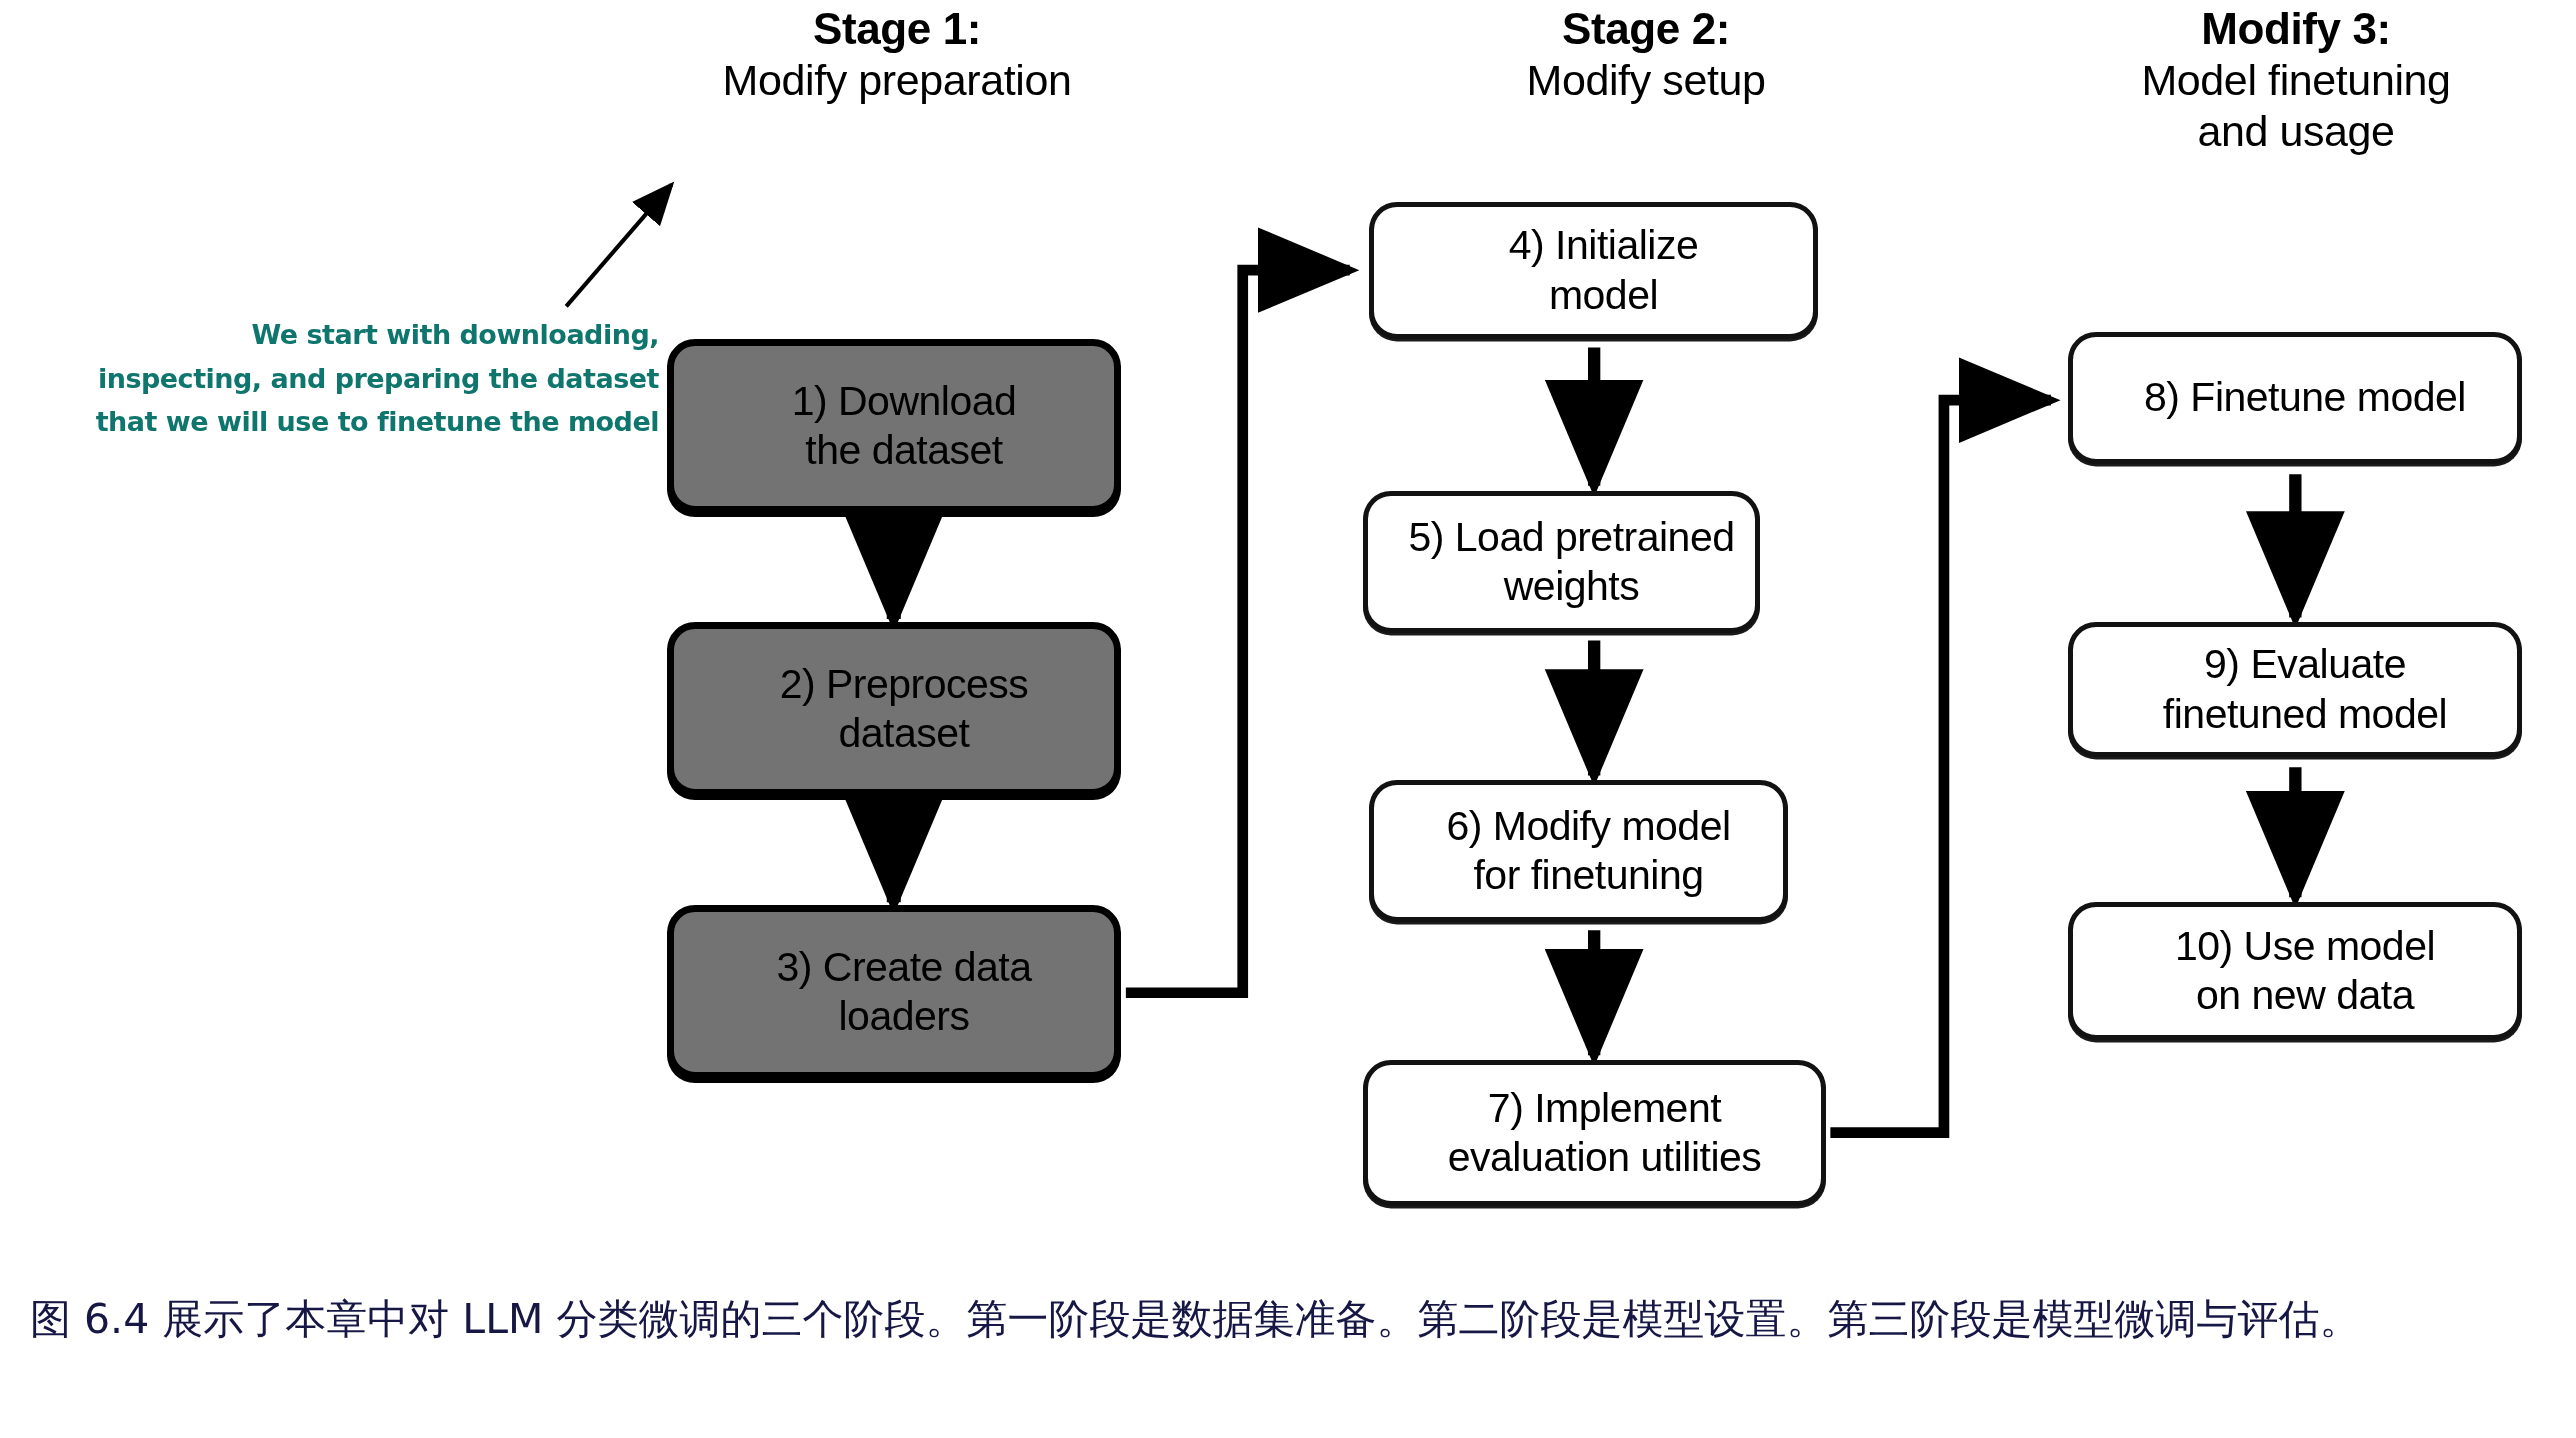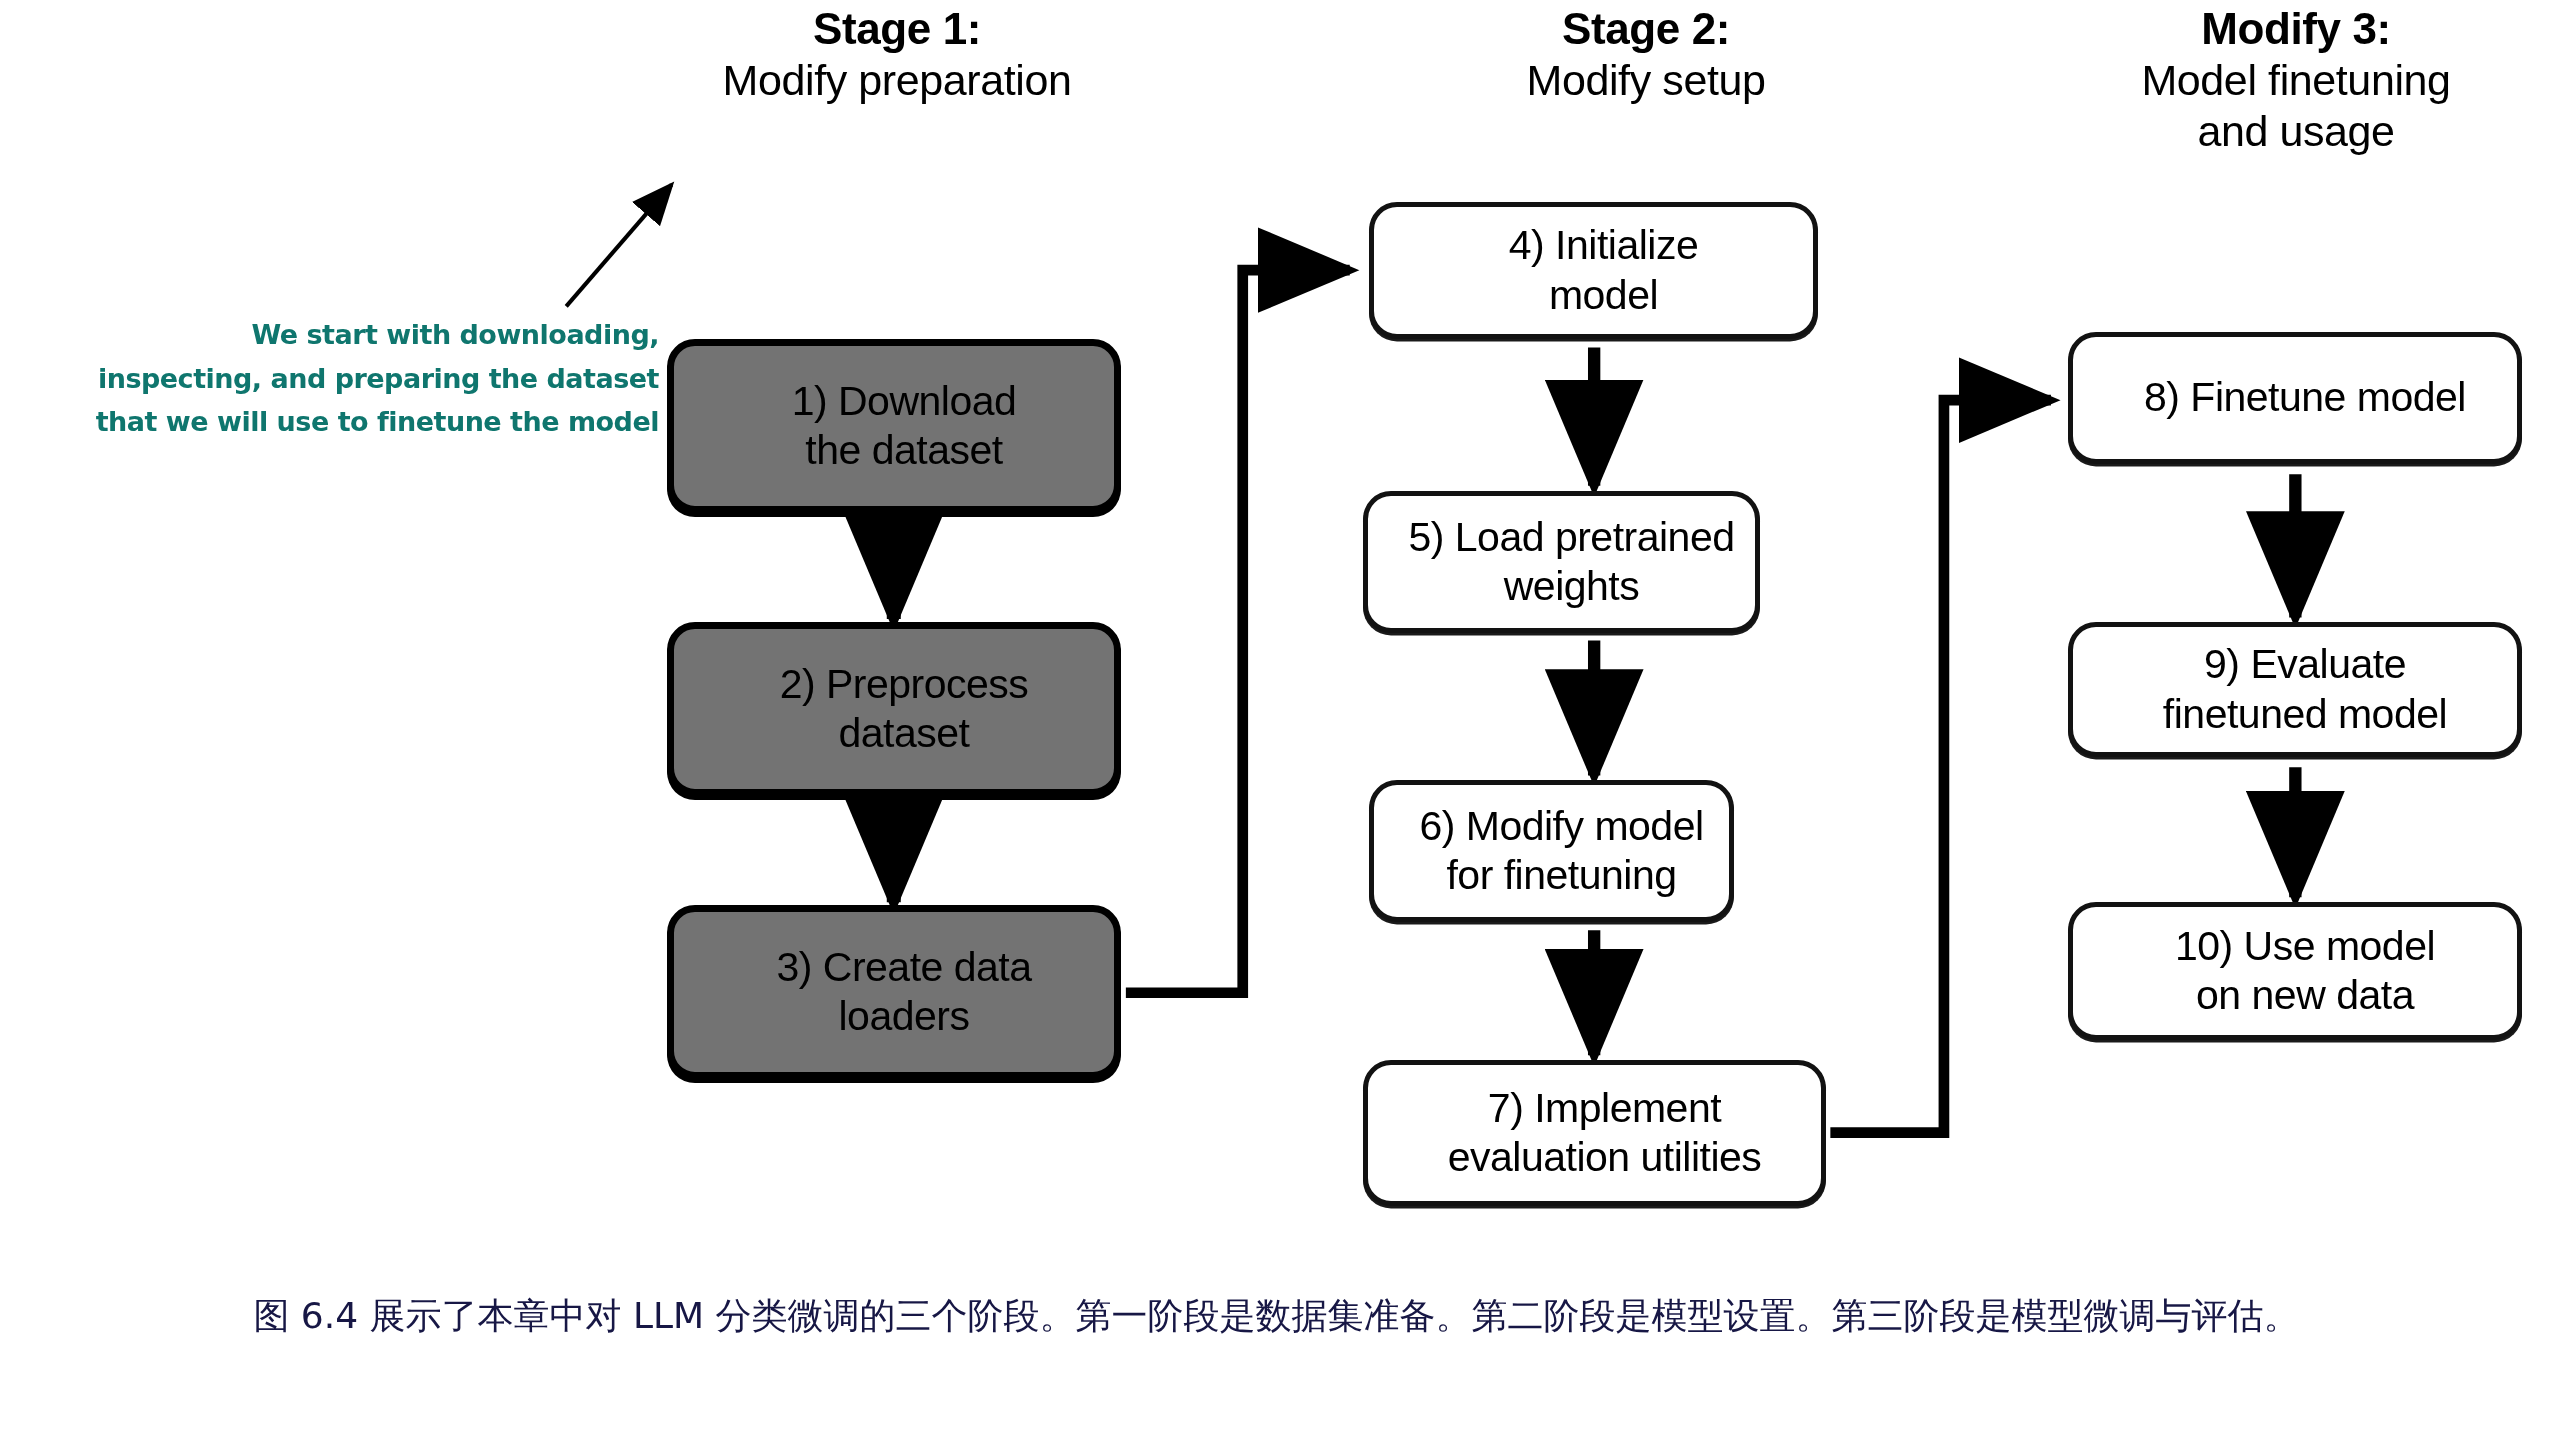--- a/index.html
+++ b/index.html
@@ -81,48 +81,47 @@
   }
 
   
   #node-1 { left: 667px; top: 339px;  width: 454px; height: 174px; }
   #node-2 { left: 667px; top: 622px;  width: 454px; height: 174px; }
   #node-3 { left: 667px; top: 905px; width: 454px; height: 174px; }
 
   
   #node-4 { left: 1369px; top: 202px;  width: 449px; height: 137px; }
   #node-5 { left: 1363px; top: 491px;  width: 397px; height: 142px; }
-  #node-6 { left: 1369px; top: 780px;  width: 365px; height: 142px; }
+  #node-6 { left: 1369px; top: 780px;  width: 419px; height: 142px; }
   #node-7 { left: 1363px; top: 1060px; width: 463px; height: 146px; }
 
   
   #node-8  { left: 2068px; top: 332px;  width: 454px; height: 132px; }
   #node-9  { left: 2068px; top: 622px;  width: 454px; height: 135px; }
   #node-10 { left: 2068px; top: 902px; width: 454px; height: 138px; }
 
   
   #wires {
     position: absolute;
     left: 0; top: 0;
     width: 2576px; height: 1439px;
     pointer-events: none;
   }
 
   
   #caption {
     position: absolute;
-    left: 9px;
+    left: 30px;
     top: 1290px;
     width: 2535px;
     font-family: "DejaVu Sans", sans-serif;
-    font-size: 36px;
+    font-size: 41px;
     line-height: 1.45;
     color: #171745;
     letter-spacing: 0px;
-    text-align: center;
   }
 </style>
 </head>
 <body>
 
 <div class="stage-head" id="stage1-head">
   <span class="stage-title">Stage 1:</span>
   <span class="stage-sub">Modify preparation</span>
 </div>
 

